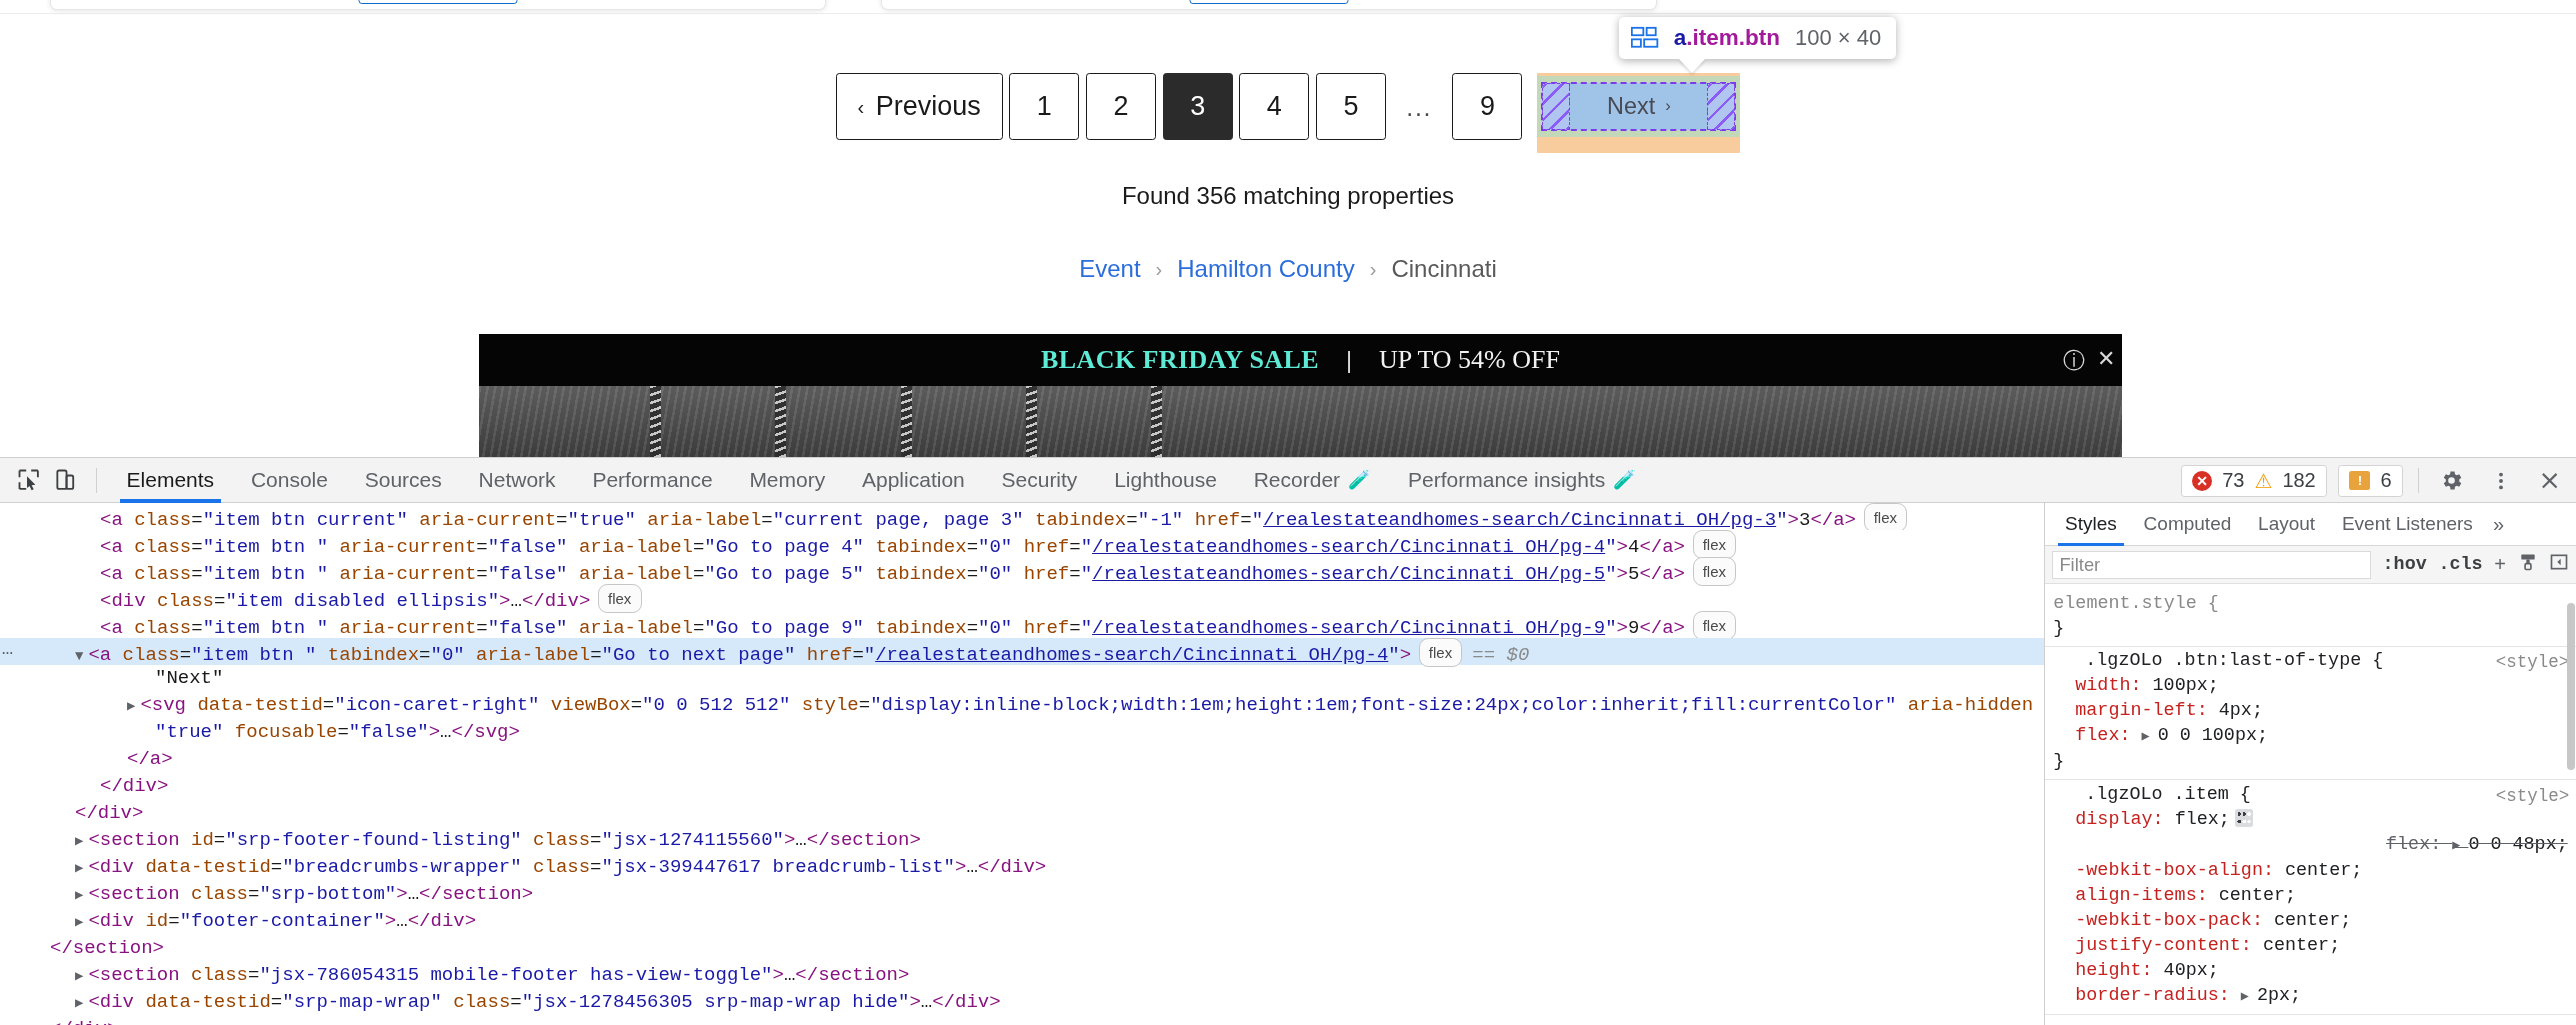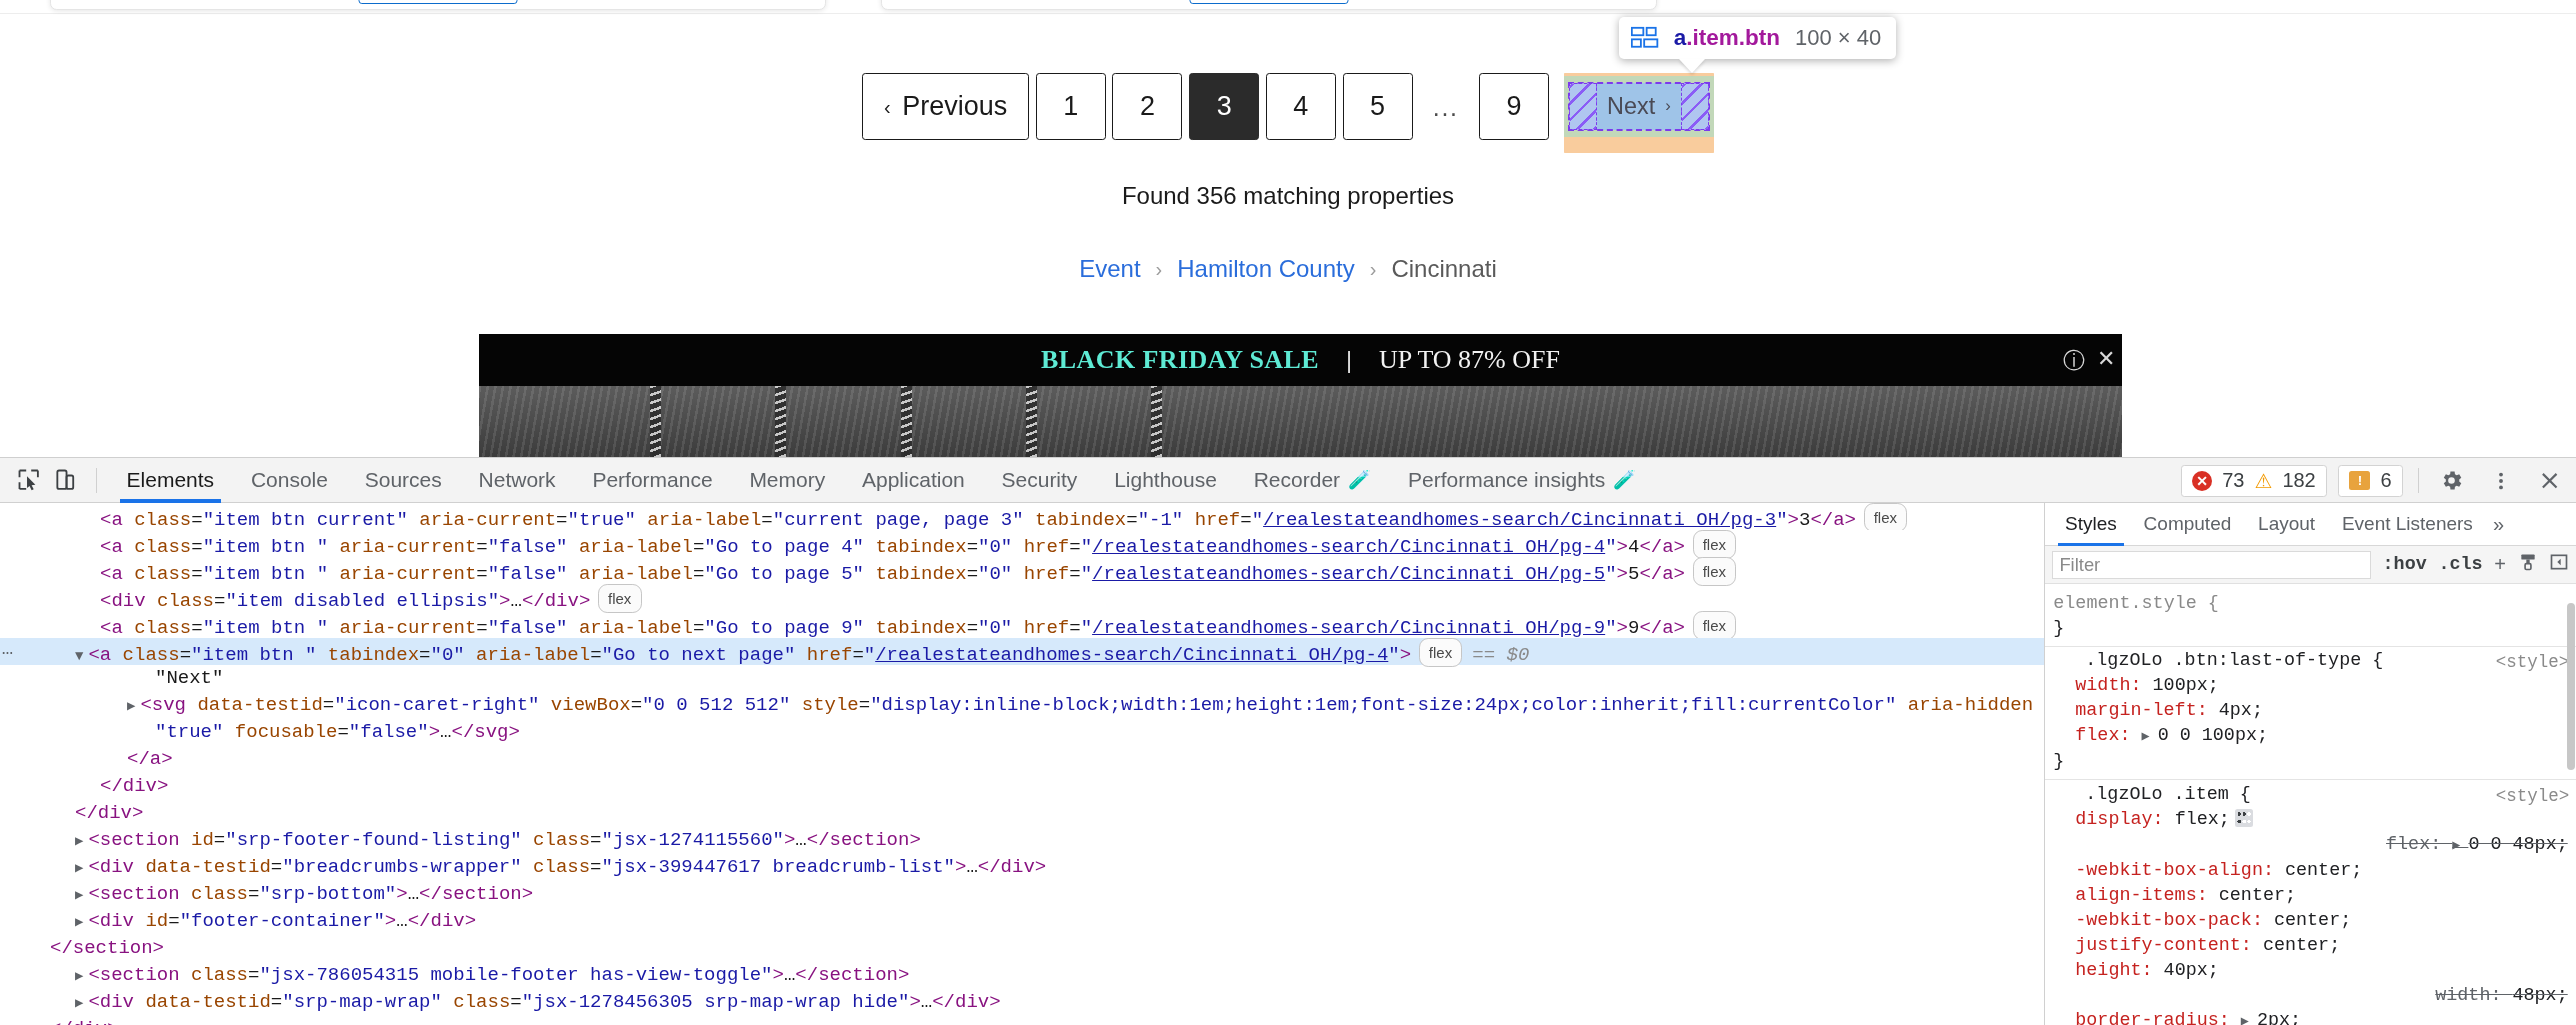--- a/index.html
+++ b/index.html
@@ -70,21 +70,21 @@
     border-radius: 0.8px;
   }
   
   .ov-padding {
     background: #c2d8b9;
     padding: 6.7px 5px;
   }
   
   .ov-content {
     position: relative;
-    width: 140px; height: 47px;
+    width: 193px; height: 47px;
     background: #9fc4e8;
     outline: 2.5px dashed #7c3aed;
     outline-offset: -1.7px;
     display: flex; align-items: center; justify-content: center;
     gap: 10px;
     color: #4a4a55; font-size: 23.4px;
   }
   .hatch {
     position: absolute; top: 0; bottom: 0; width: 28px;
     background-image: repeating-linear-gradient(
@@ -367,21 +367,21 @@
     <span class="bc-sep">›</span>
     <span class="bc-link">Hamilton County</span>
     <span class="bc-sep">›</span>
     <span class="bc-current">Cincinnati</span>
   </div>
 
   <div id="ad">
     <div class="ad-top">
       <span class="t1">BLACK FRIDAY SALE</span>
       <span class="sep">|</span>
-      <span class="t2">UP TO 87% OFF</span>
+      <span class="t2">UP TO 54% OFF</span>
     </div>
     <div class="ad-body">
       <span class="chain" style="left:171px;"></span>
       <span class="chain" style="left:296px;"></span>
       <span class="chain" style="left:422px;"></span>
       <span class="chain" style="left:547px;"></span>
       <span class="chain" style="left:672px;"></span>
 
     </div>
     <span class="ad-ctrl info">ⓘ</span>
@@ -553,20 +553,19 @@
         <div class="css-rule">
           <div class="sel-dark">.lgzOLo .item {</div>
           <span class="src">&lt;style&gt;</span>
           <div><span class="prop">display: </span><span class="pval">flex;</span><span class="flexbox-chip"></span></div>
           <div class="struck"><span class="prop prop-s">flex: </span><span class="arrowlet">▶ </span><span class="pval">0 0 48px;</span></div>
           <div><span class="prop">-webkit-box-align: </span><span class="pval">center;</span></div>
           <div><span class="prop">align-items: </span><span class="pval">center;</span></div>
           <div><span class="prop">-webkit-box-pack: </span><span class="pval">center;</span></div>
           <div><span class="prop">justify-content: </span><span class="pval">center;</span></div>
           <div><span class="prop">height: </span><span class="pval">40px;</span></div>
-          <div class="struck"><span class="prop prop-s">width: </span><span class="pval">48px;</span></div>
           <div><span class="prop">border-radius: </span><span class="arrowlet">▶ </span><span class="pval">2px;</span></div>
         </div>
       </div>
     <div class="scroll-thumb" style="top:100px;height:167px;"></div>
   </div>
 </div>
 
 
 </body></html>

